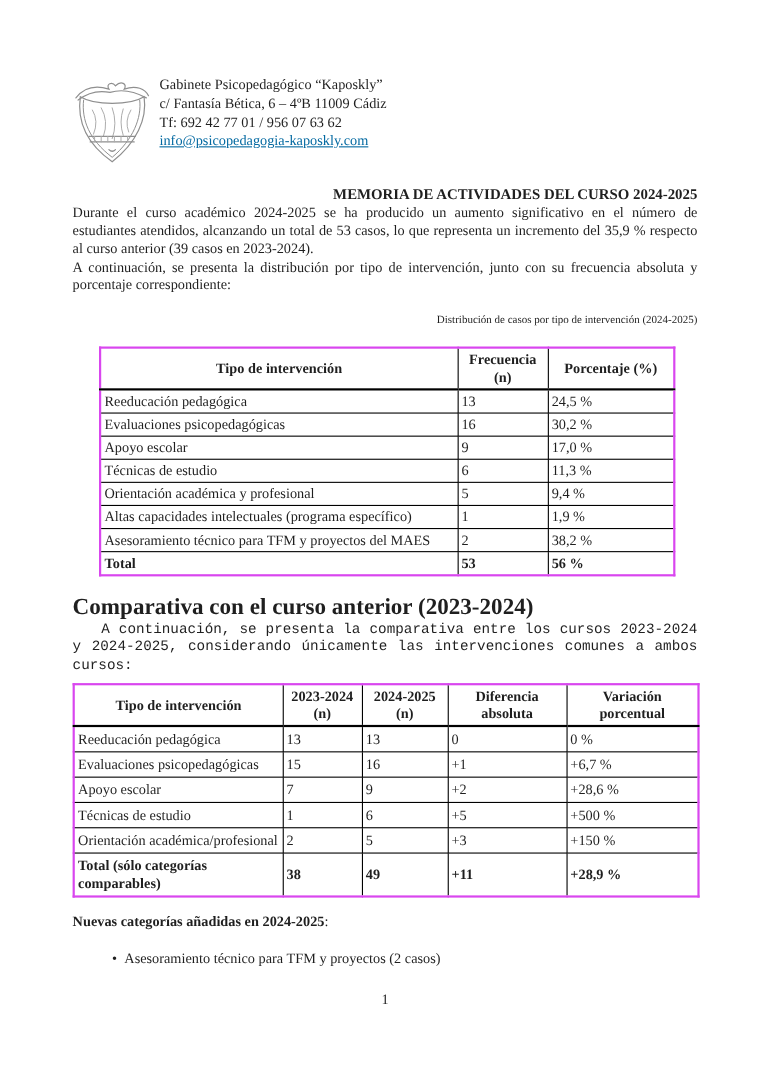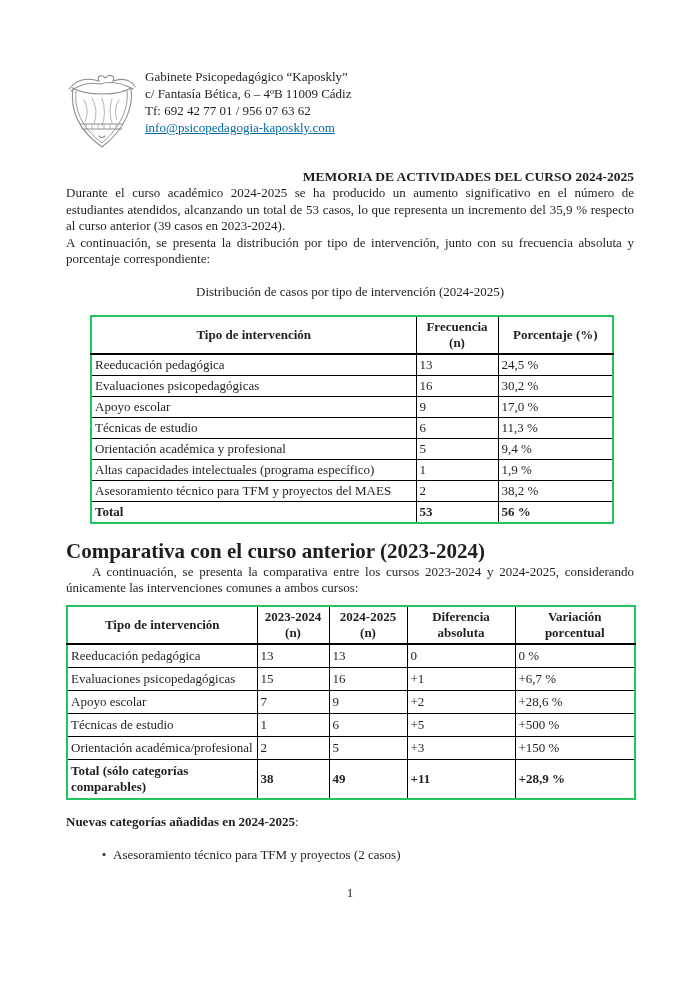--- a/index.html
+++ b/index.html
@@ -15,26 +15,26 @@
   .contact .line{white-space:nowrap;}
   a.email{color:#0369a1;text-decoration:underline;cursor:pointer;}
 
   
   .doc-title{text-align:right;font-weight:bold;font-size:13.5px;line-height:17px;margin-top:18px;}
 
   
   p.body{font-size:13px;line-height:16.5px;text-align:justify;margin:0;}
   .p1{margin-top:17px;}
   .p2{margin-top:15px;}
-  .p3{margin-top:14px;text-indent:26px;}
-
-  .table-caption{text-align:center;font-size:13px;line-height:16px;margin-top:16px;}
-
-  
-  table{border-collapse:collapse;border:2px solid #22c55e;table-layout:fixed;}
+  .p3{margin-top:14px;text-indent:26px;font-family:Liberation Mono, monospace;}
+
+  .table-caption{text-align:right;font-size:10px;line-height:16px;margin-top:16px;}
+
+  
+  table{border-collapse:collapse;border:2px solid #d946ef;table-layout:fixed;}
   th,td{border:1px solid #000;font-size:13px;line-height:16px;padding:2px 3px;vertical-align:middle;overflow:hidden;}
   th{font-weight:bold;text-align:center;white-space:pre-line;border-bottom:2px solid #000;}
   td{text-align:left;}
   .bold-row td{font-weight:bold;}
   .t1{width:522px;margin:15px 0 0 24px;}
   .t2{width:568px;margin:8px 0 0 0;}
   .t2 td{padding:3px 3px;}
 
   
   h1.section{font-size:21px;line-height:26px;font-weight:bold;margin:14px 0 0 0;}

